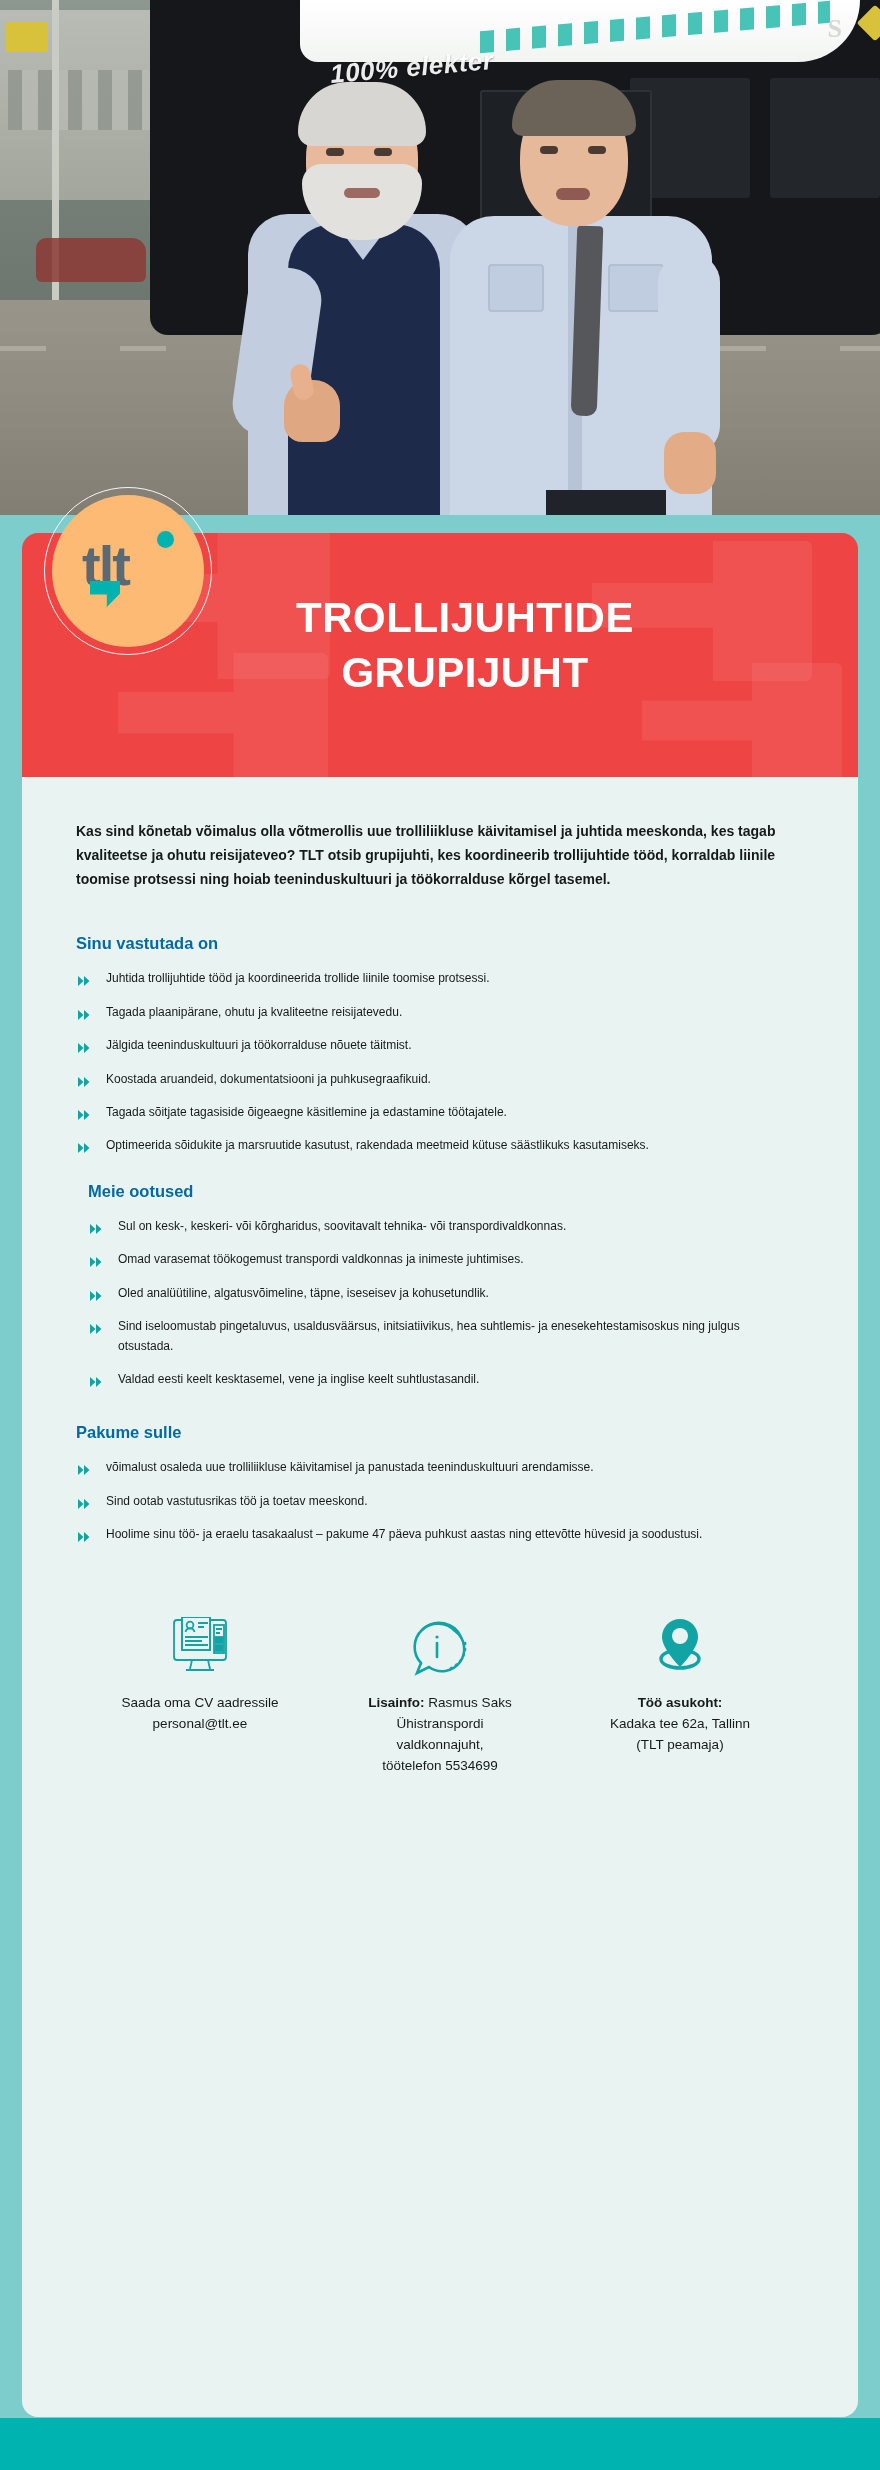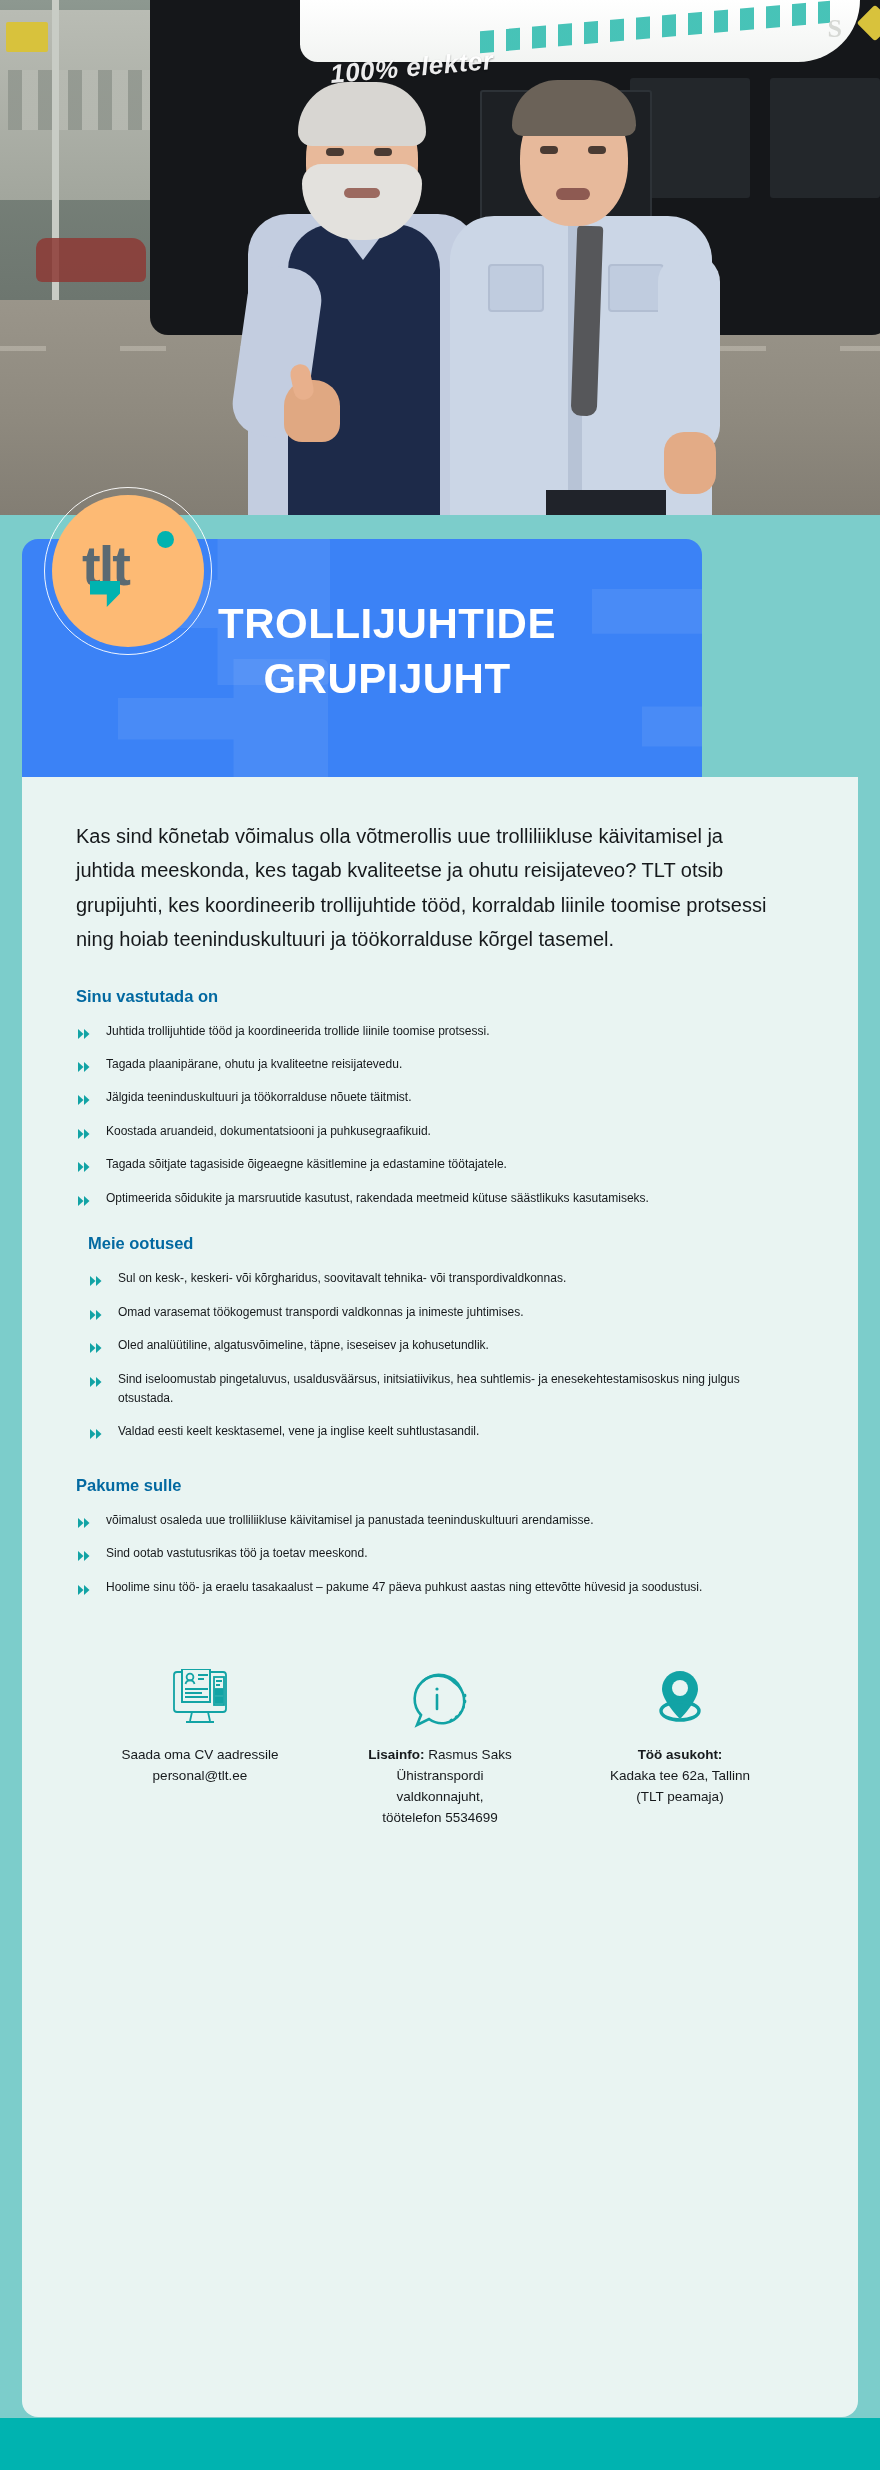--- a/index.html
+++ b/index.html
@@ -154,23 +154,23 @@
 
   
   .header {
     position: absolute;
     left: 0; top: 515px;
     width: 880px; height: 280px;
     background: #7ccdcb;
   }
   .header-card {
     position: absolute;
-    left: 22px; top: 24px;
-    width: 680px; height: 262px;
-    background: #3b82f6;
+    left: 22px; top: 18px;
+    width: 836px; height: 262px;
+    background: #ef4444;
     border-radius: 16px 16px 0 0;
     overflow: hidden;
   }
   .deco-arrow {
     position:absolute;
     background: rgba(255,255,255,.075);
     clip-path: polygon(55% 0, 100% 0, 100% 100%, 55% 100%, 55% 62%, 0 62%, 0 30%, 55% 30%);
     border-radius: 6px;
   }
   .header-title {
@@ -233,25 +233,26 @@
     position: absolute;
     left: 22px; top: 777px;
     width: 836px;
     min-height: 1640px;
     background: #e9f4f2;
     border-radius: 0 0 16px 16px;
     padding: 42px 54px 40px 54px;
   }
 
   .intro {
-    font-size: 20px;
+    font-size: 14px;
     line-height: 1.72;
     color: #16191c;
-    margin-bottom: 30px;
+    margin-bottom: 43px;
     max-width: 700px;
+    font-weight: bold;
   }
 
   .sec-title {
     font-size: 16.5px;
     font-weight: 700;
     color: #0369a1;
     margin: 26px 0 16px 0;
   }
   .sec-title.indent { padding-left: 12px; }
 

